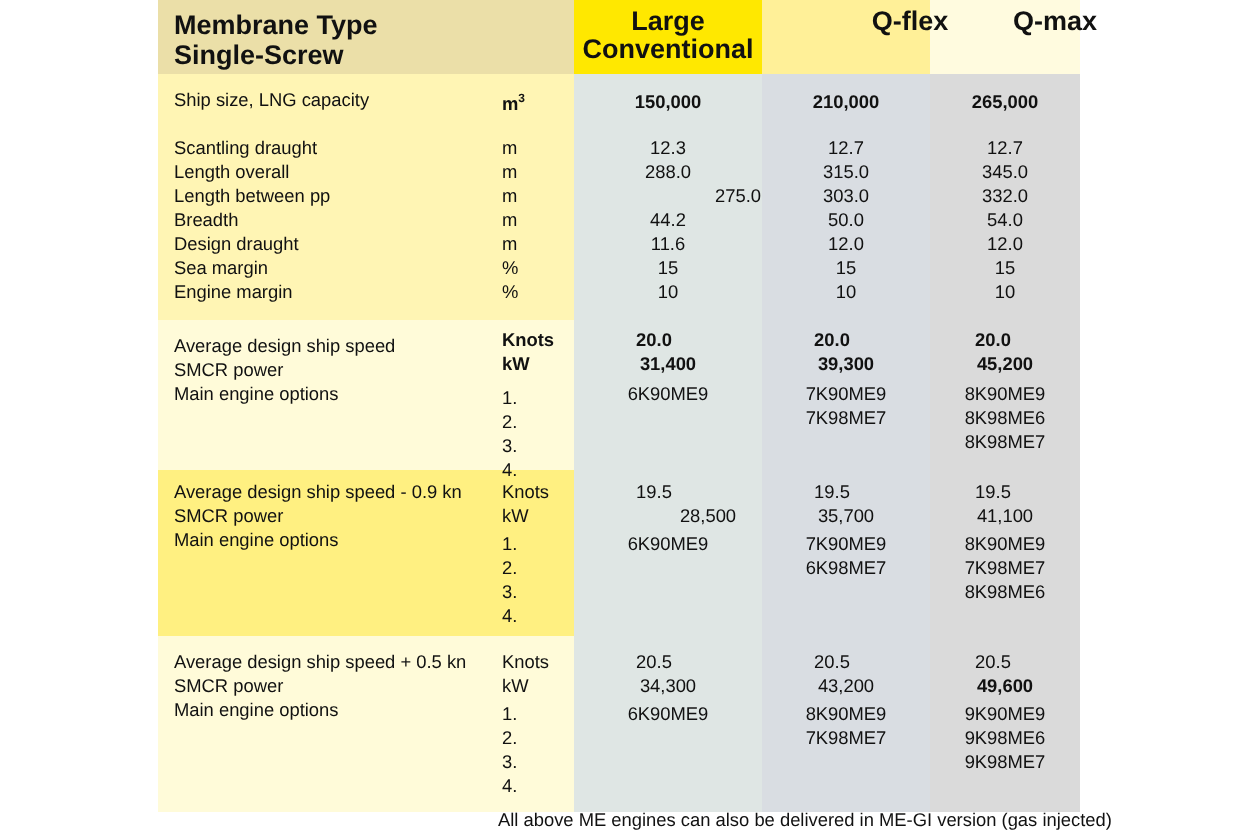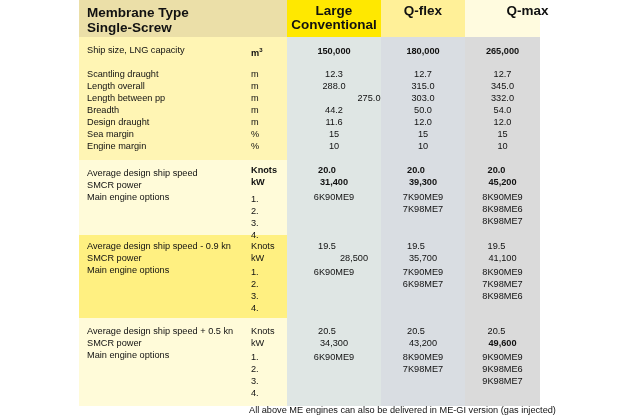--- a/index.html
+++ b/index.html
@@ -42,27 +42,27 @@
   <div class="band b-4"></div>
 
   <div class="hdr-lc"></div>
   <div class="hdr-qf"></div>
   <div class="hdr-qm"></div>
 
   <div class="ht" style="left:8px;top:6px;">Membrane Type</div>
   <div class="ht" style="left:8px;top:21px;">Single-Screw</div>
   <div class="ht" style="left:208px;width:94px;text-align:center;top:4px;">Large</div>
   <div class="ht" style="left:208px;width:94px;text-align:center;top:18px;">Conventional</div>
-  <div class="ht" style="left:302px;width:84px;text-align:center;top:4px;">Q-flex</div>
+  <div class="ht" style="left:302px;width:84px;text-align:center;top:4px;padding-left:32px;">Q-flex</div>
   <div class="ht" style="left:386px;width:75px;text-align:center;top:4px;margin-left:25px;">Q-max</div>
 
   <div class="t" style="left:8px;top:44px;">Ship size, LNG capacity</div>
   <div class="u b" style="top:44px;"><span>m</span><sup>3</sup></div>
   <div class="v b" style="left:208px;width:94px;top:45px;">150,000</div>
-  <div class="v b" style="left:302px;width:84px;top:45px;">180,000</div>
+  <div class="v b" style="left:302px;width:84px;top:45px;">210,000</div>
   <div class="v b" style="left:386px;width:75px;top:45px;">265,000</div>
 
   <div>
     <div class="t" style="left:8px;top:68px;">Scantling draught</div>
     <div class="u" style="top:68px;">m</div>
     <div class="v" style="left:208px;width:94px;top:68px;">12.3</div>
     <div class="v" style="left:302px;width:84px;top:68px;">12.7</div>
     <div class="v" style="left:386px;width:75px;top:68px;">12.7</div>
   </div>
   <div>

